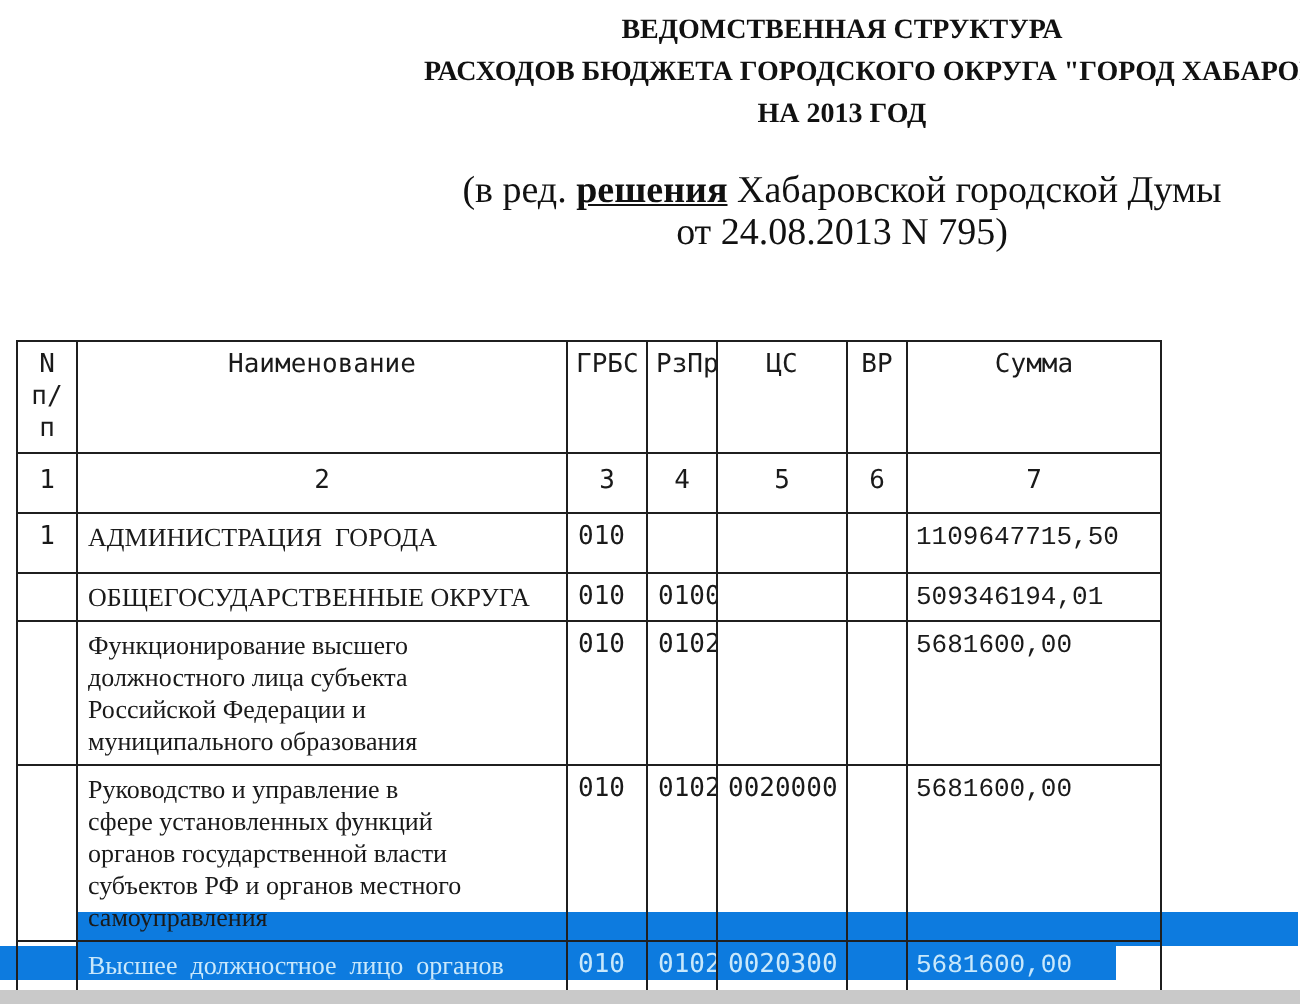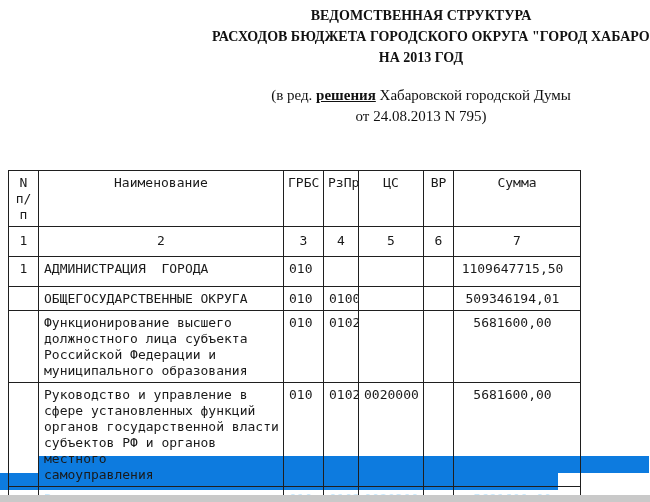--- a/index.html
+++ b/index.html
@@ -2,38 +2,38 @@
 <html style="--sel-bg: #0d7bdf; --sel-fg: #c9e8fb; --bar-bg: #c9c9c9;"><head>
 <meta charset="utf-8">
 <style>
   html,body{margin:0;padding:0;background:#fff;}
   .page{position:relative;width:650px;height:502px;background:#ffffff;overflow:hidden;
         font-family:"DejaVu Sans Mono",monospace;}
   
   .titles{position:absolute;left:212px;top:5px;width:418px;text-align:center;
           font-family:"Liberation Serif",serif;color:#111;}
   .title-line{font-weight:bold;font-size:14px;line-height:21px;white-space:nowrap;}
-  .amendment{margin-top:17px;font-size:15px;line-height:21px;}
+  .amendment{margin-top:17px;font-size:19px;line-height:21px;}
   .amendment .link{font-weight:bold;text-decoration:underline;cursor:pointer;}
   
   .hl{position:absolute;background:var(--sel-bg,#0d7bdf);z-index:1;}
   .hl1{left:39px;top:456px;width:610px;height:17px;}
   .hl2{left:0px;top:473px;width:558px;height:17px;}
   
   table.budget{position:absolute;left:8px;top:170px;z-index:2;border-collapse:collapse;
         table-layout:fixed;width:572px;background:transparent;}
   .budget td,.budget th{border:1px solid #1f1f1f;font-size:13px;line-height:16px;
         font-weight:normal;vertical-align:top;padding:3px 4px;color:#1a1a1a;
         background:transparent;overflow:hidden;}
   .budget th{text-align:center;padding-top:4px;white-space:pre-line;}
   .budget tr.idx td{text-align:center;padding-top:6px;}
-  .budget td.name{white-space:pre-wrap;padding-left:5px;padding-top:4px;}
+  .budget td.name{white-space:pre-wrap;padding-left:5px;padding-top:4px;font-family:Liberation Serif, serif;}
   .budget td.num{text-align:center;padding-top:4px;}
   .budget td.code{padding-left:5px;padding-top:4px;}
-  .budget td.sum{text-align:center;padding-right:13px;padding-top:4px;}
+  .budget td.sum{text-align:left;padding-right:13px;padding-top:4px;font-family:Liberation Mono, monospace;}
   .budget tr.sel td{color:var(--sel-fg,#c9e8fb);}
   
   .graybar{position:absolute;left:0;top:495px;width:650px;height:7px;
            background:var(--bar-bg,#c9c9c9);z-index:3;}
 </style>
 </head>
 <body>
 
 <div class="page">
 

